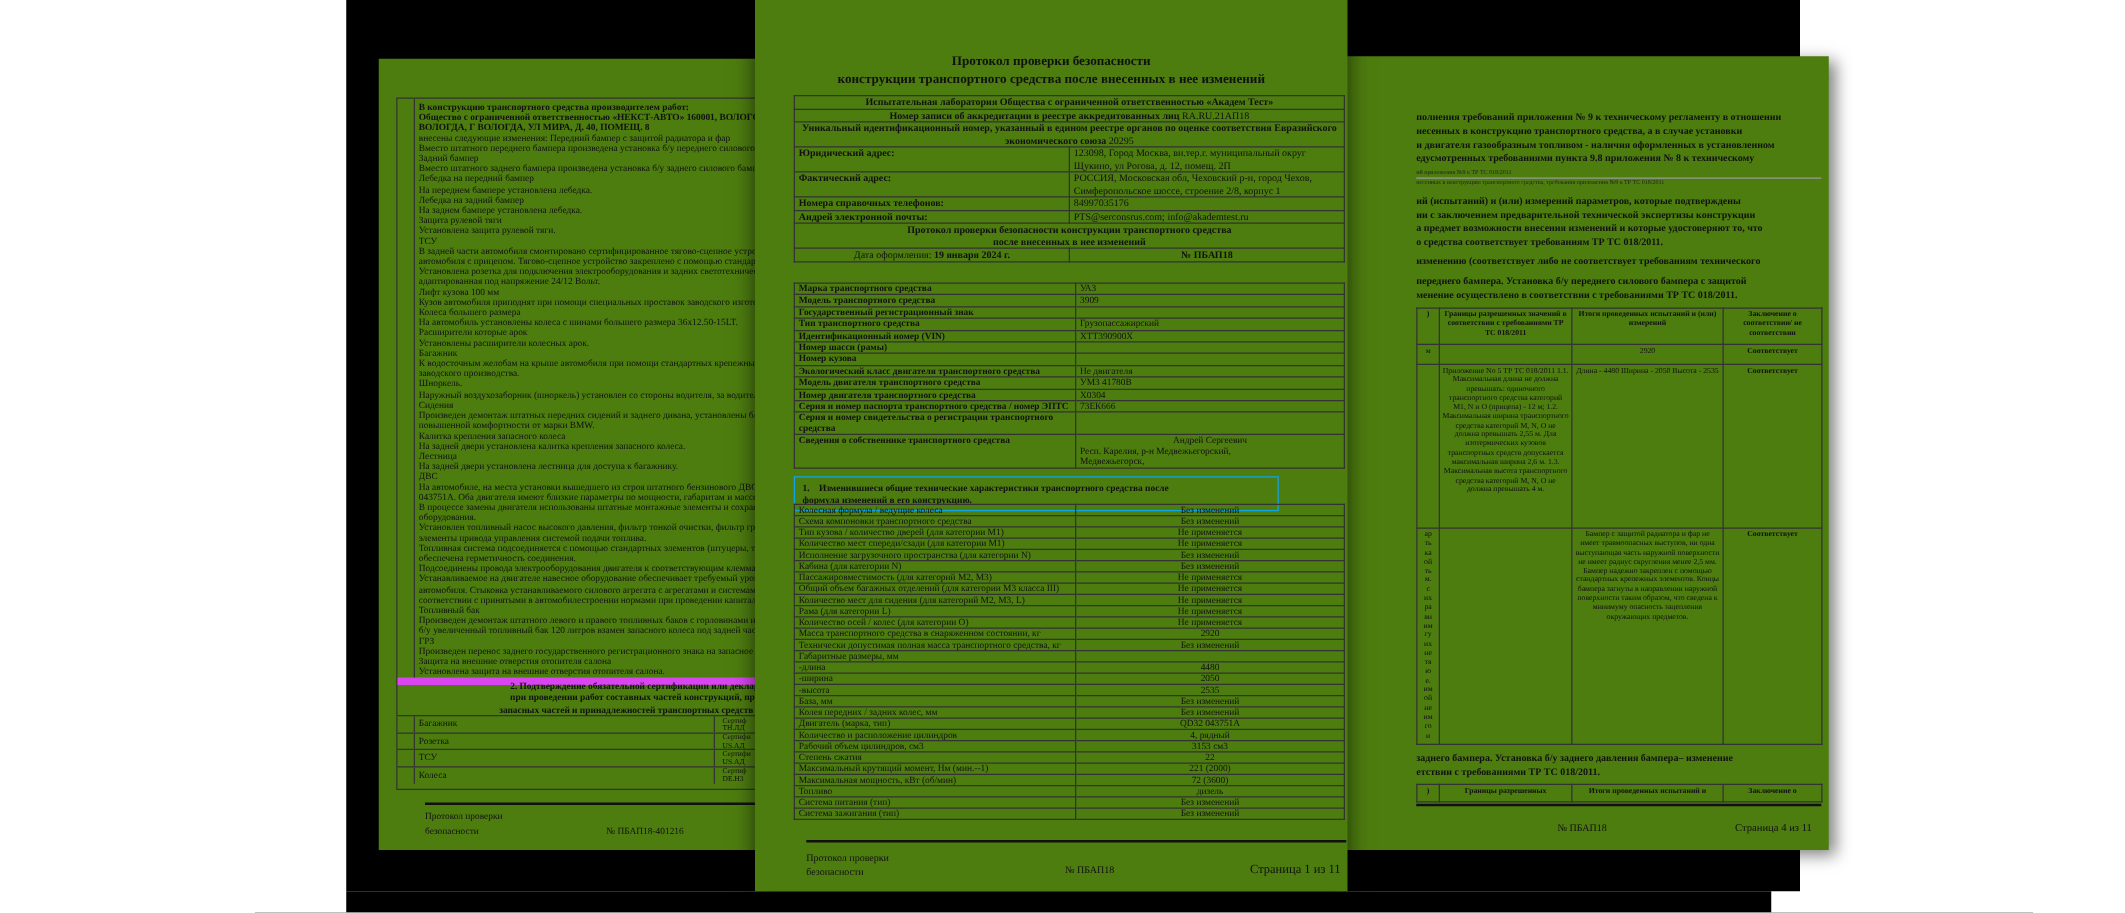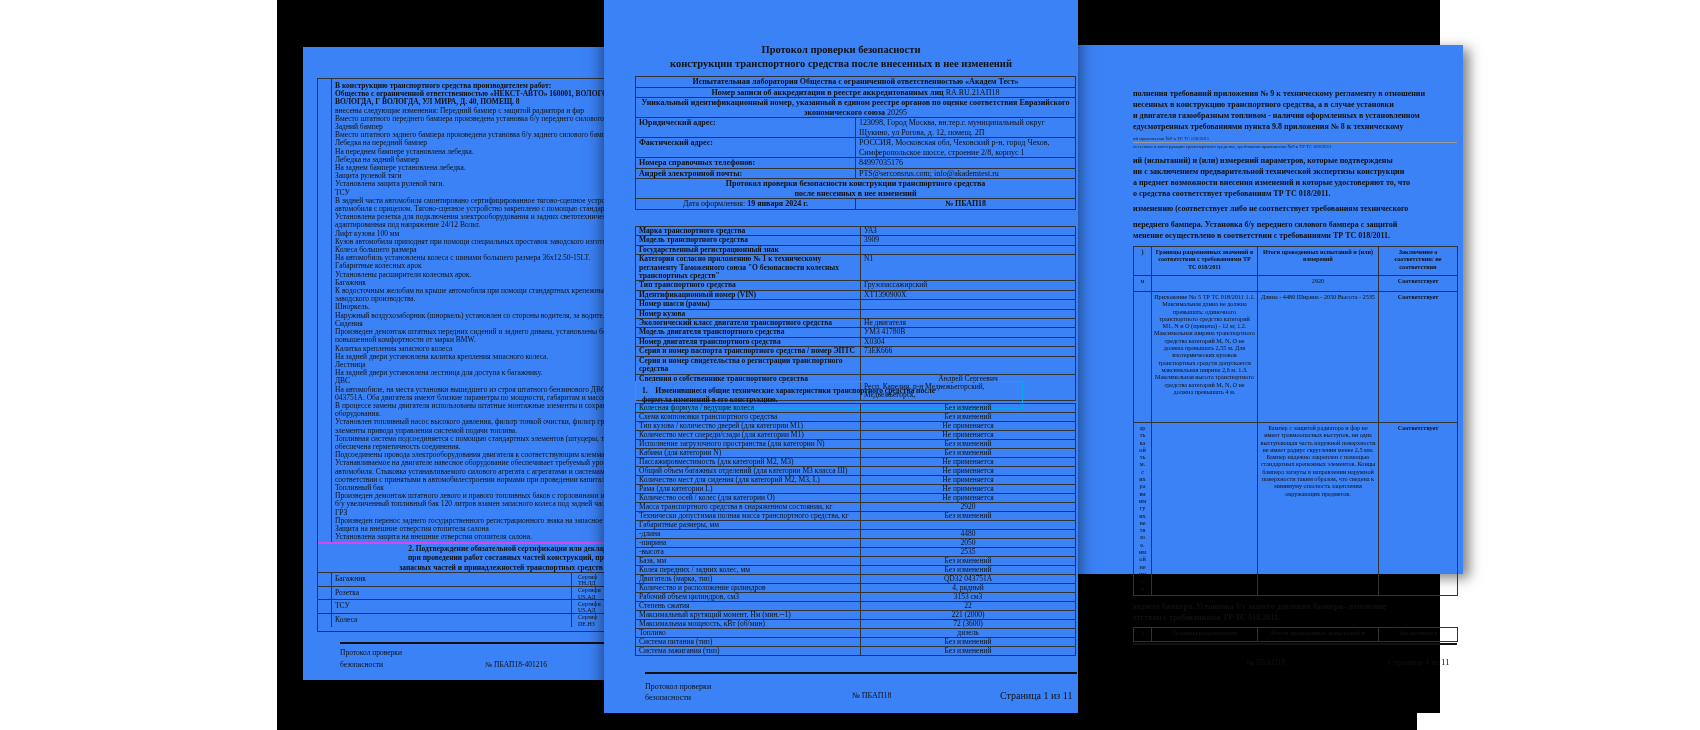--- a/index.html
+++ b/index.html
@@ -1,25 +1,25 @@
 <!DOCTYPE html>
 <html><head>
 <meta charset="utf-8">
 <style>
   html,body{margin:0;padding:0;}
   body{width:1700px;height:730px;background:#ffffff;font-family:"Liberation Serif","DejaVu Serif",serif;color:#111;}
   #stage{position:relative;width:1700px;height:730px;overflow:hidden;background:#fff;}
   .backdrop{position:absolute;background:#000;}
   #bd-main{left:277px;top:0;width:1163px;height:713px;}
   #bd-bottom{left:277px;top:713px;width:1140px;height:17px;}
-  .page{position:absolute;background:#3b82f6;}
+  .page{position:absolute;background:#4d7c0f;}
   
   #left-page{left:303px;top:47px;width:448px;height:633px;z-index:2;box-shadow:0 0 12px rgba(0,0,0,.55);}
   .lp-box{position:absolute;left:14px;top:31px;width:412px;height:552px;border:1px solid #333;}
-  .lp-rowA{position:absolute;left:0;top:0;right:0;height:463px;border-bottom:2px solid #d946ef;}
+  .lp-rowA{position:absolute;left:0;top:0;right:0;height:463px;border-bottom:6px solid #d946ef;}
   .lp-nc{position:absolute;left:0;top:0;bottom:0;width:13px;border-right:1px solid #333;}
   .lp-text{position:absolute;left:17px;top:3px;right:0;overflow:hidden;}
   .lln{font-size:7.5px;line-height:8.2px;white-space:nowrap;}
   .lln.b{font-weight:bold;}
   .lp-sec2{position:absolute;left:0;top:463px;right:0;height:31px;border-bottom:1px solid #333;text-align:center;font-weight:bold;font-size:7.5px;line-height:9.4px;padding-top:2px;box-sizing:border-box;overflow:hidden;}
   .cert-rows{position:absolute;left:0;top:494px;right:0;bottom:0;}
   .cert-row{position:relative;height:13.5px;border-bottom:1px solid #333;box-sizing:border-box;}
   .cert-row:last-child{border-bottom:none;}
   .cr-nc{position:absolute;left:0;top:0;bottom:0;width:13px;border-right:1px solid #333;}
   .cr-item{position:absolute;left:17px;top:1px;font-size:7.5px;white-space:nowrap;}
@@ -40,21 +40,21 @@
   #vehicle-table td{font-size:7.5px;line-height:8.4px;}
   #sec1-header{position:absolute;left:31px;top:381px;width:388px;box-sizing:border-box;border:1px solid #0ea5e9;font-weight:bold;font-size:7.5px;line-height:9.2px;padding:4px 6px;}
   #spec-table{position:absolute;left:31px;top:403px;}
   #spec-table td{font-size:7.5px;line-height:7.9px;padding:0 3px;}
   .c{text-align:center;} .b{font-weight:bold;}
   .cp-rule{position:absolute;left:41px;top:672px;width:432px;height:2px;background:#111;}
   .cp-f1{position:absolute;left:41px;top:681px;font-size:8px;line-height:11px;}
   .cp-fn{position:absolute;left:248px;top:691px;font-size:8px;}
   .cp-fp{position:absolute;left:396px;top:690px;font-size:10px;}
   
-  #right-page{left:968px;top:45px;width:495px;height:529px;z-index:2;box-shadow:6px 4px 12px rgba(0,0,0,.5);}
+  #right-page{left:968px;top:45px;width:495px;height:635px;z-index:2;box-shadow:6px 4px 12px rgba(0,0,0,.5);}
   .rp-content{position:absolute;left:165px;top:0;width:324px;}
   .rln{font-size:8px;font-weight:bold;line-height:11px;white-space:nowrap;overflow:hidden;}
   .rsl{font-size:4.8px;line-height:7px;white-space:nowrap;overflow:hidden;color:#222;}
   .rsl1{border-bottom:0.5px solid #999;}
   .rp-p1{margin-top:43px;} .rp-smalls{margin-top:3px;} .rp-p2{margin-top:5px;}
   .rp-p2b{margin-top:4px;} .rp-p3{margin-top:5px;} .rp-t1{margin-top:5px;}
   .rp-p5{margin-top:5px;} .rp-t2{margin-top:4px;}
   table.rp{border-collapse:collapse;table-layout:fixed;width:324px;}
   table.rp td{border:1px solid #333;vertical-align:top;font-size:6.2px;line-height:7.3px;padding:1px 2px;text-align:center;overflow:hidden;}
   td.frag{font-size:5.5px;line-height:8px;text-align:right;padding-right:1px;}
@@ -92,21 +92,21 @@
               <div class="lln">Установлена защита рулевой тяги.</div>
               <div class="lln">ТСУ</div>
               <div class="lln">В задней части автомобиля смонтировано сертифицированное тягово-сцепное устройст</div>
               <div class="lln">автомобиля с прицепом. Тягово-сцепное устройство закреплено с помощью стандартна</div>
               <div class="lln">Установлена розетка для подключения электрооборудования и задних светотехническ</div>
               <div class="lln">адаптированная под напряжение 24/12 Вольт.</div>
               <div class="lln">Лифт кузова 100 мм</div>
               <div class="lln">Кузов автомобиля приподнят при помощи специальных проставок заводского изготовл</div>
               <div class="lln">Колеса большего размера</div>
               <div class="lln">На автомобиль установлены колеса с шинами большего размера 36х12.50-15LT.</div>
-              <div class="lln">Габаритные колесных арок</div>
+              <div class="lln">Расширители которые арок</div>
               <div class="lln">Установлены расширители колесных арок.</div>
               <div class="lln">Багажник</div>
               <div class="lln">К водосточным желобам на крыше автомобиля при помощи стандартных крепежных эл</div>
               <div class="lln">заводского производства.</div>
               <div class="lln">Шноркель.</div>
               <div class="lln">Наружный воздухозаборник (шноркель) установлен со стороны водителя, за водительс</div>
               <div class="lln">Сидения</div>
               <div class="lln">Произведен демонтаж штатных передних сидений и заднего дивана, установлены б/у п</div>
               <div class="lln">повышенной комфортности от марки BMW.</div>
               <div class="lln">Калитка крепления запасного колеса</div>
@@ -240,24 +240,20 @@
             <td class="b">Марка транспортного средства</td>
             <td>УАЗ</td>
           </tr>
           <tr>
             <td class="b">Модель транспортного средства</td>
             <td>3909</td>
           </tr>
           <tr>
             <td class="b">Государственный регистрационный знак</td>
             <td></td>
-          </tr>
-          <tr>
-            <td class="b">Категория согласно приложению № 1 к техническому регламенту Таможенного союза "О безопасности колесных транспортных средств"</td>
-            <td>N1</td>
           </tr>
           <tr>
             <td class="b">Тип транспортного средства</td>
             <td>Грузопассажирский</td>
           </tr>
           <tr>
             <td class="b">Идентификационный номер (VIN)</td>
             <td>XTT390900X</td>
           </tr>
           <tr>

